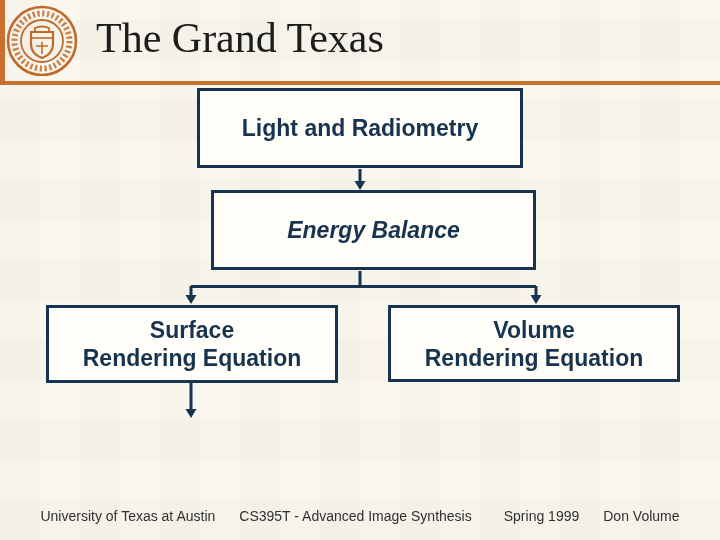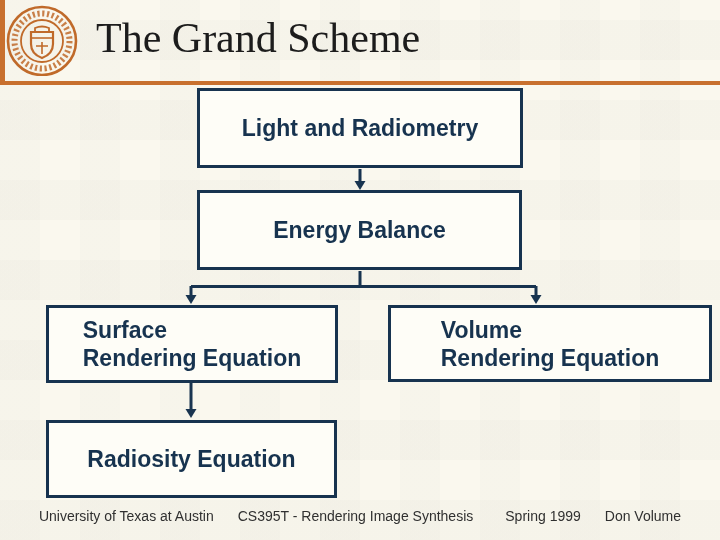--- a/index.html
+++ b/index.html
@@ -39,28 +39,29 @@
     white-space: nowrap;
   }
 
   
   .node {
     position: absolute;
     box-sizing: border-box;
     border: 3px solid var(--ink, #17334F);
     background: #FEFDF7;
     display: flex; align-items: center; justify-content: center;
+    text-align: center;
     font-weight: 700; font-size: 23px; line-height: 28px;
     color: var(--ink, #17334F);
     white-space: pre-line;
   }
   .node-light     { left: 197px; top:  88px; width: 326px; height: 80px; }
-  .node-energy    { left: 197px; top: 190px; width: 325px; height: 80px; }
+  .node-energy    { left: 211px; top: 190px; width: 325px; height: 80px; font-style: italic; }
   .node-surface   { left:  46px; top: 305px; width: 292px; height: 78px; }
-  .node-volume    { left: 388px; top: 305px; width: 324px; height: 77px; }
+  .node-volume    { left: 388px; top: 305px; width: 292px; height: 77px; }
   .node-radiosity { left:  46px; top: 420px; width: 291px; height: 78px; }
 
   .connectors {
     position: absolute; left: 0; top: 0;
     width: 720px; height: 540px;
     pointer-events: none;
   }
 
   
   .footer {
@@ -87,21 +88,21 @@
       <circle cx="36" cy="37" r="34" stroke-width="2.6"></circle>
       <circle cx="36" cy="37" r="27.5" stroke-width="6" stroke-dasharray="2.2 2.6" opacity="0.85"></circle>
       <circle cx="36" cy="37" r="21" stroke-width="1.8"></circle>
       <path d="M25 28 h22 v12 q0 10 -11 14 q-11 -4 -11 -14 z" stroke-width="2.2"></path>
       <path d="M29 28 v-4 q7 -3 14 0 v4" stroke-width="1.8"></path>
       <path d="M25 34 h22" stroke-width="1.6"></path>
       <path d="M36 38 v12 M30 42 h12" stroke-width="1.6"></path>
     </g>
   </svg>
 
-  <div class="slide-title">The Grand Scheme</div>
+  <div class="slide-title">The Grand Texas</div>
 
   <svg class="connectors" viewBox="0 0 720 540" aria-hidden="true">
     <g stroke="#17334F" stroke-width="3" fill="#17334F">
 
       <path d="M360 169 V182"></path>
       <path d="M354.5 181 H365.5 L360 190 Z" stroke="none"></path>
 
       <path d="M360 271 V286"></path>
       <path d="M191 286.5 H536"></path>
 
@@ -115,22 +116,21 @@
       <path d="M185.5 409 H196.5 L191 418 Z" stroke="none"></path>
     </g>
   </svg>
 
   <div class="node node-light">Light and Radiometry</div>
   <div class="node node-energy">Energy Balance</div>
   <div class="node node-surface">Surface
 Rendering Equation</div>
   <div class="node node-volume">Volume
 Rendering Equation</div>
-  <div class="node node-radiosity">Radiosity Equation</div>
 
   <div class="footer">
     <span>University of Texas at Austin</span>
-    <span>CS395T -  Rendering Image Synthesis</span>
+    <span>CS395T -  Advanced Image Synthesis</span>
     <span class="term">Spring 1999</span>
     <span>Don Volume</span>
   </div>
 
 </div>
 
 </body></html>

